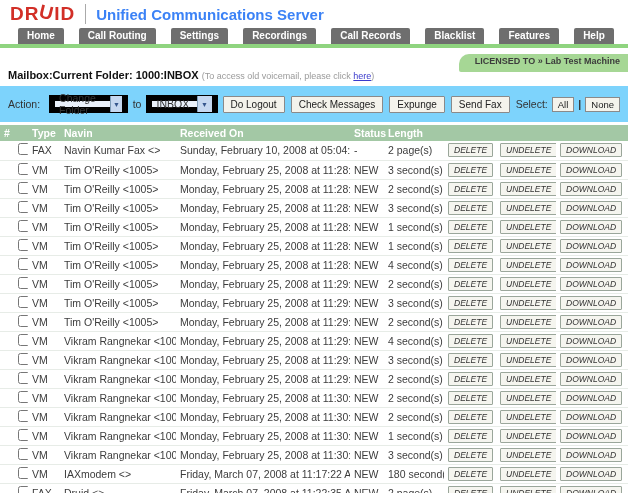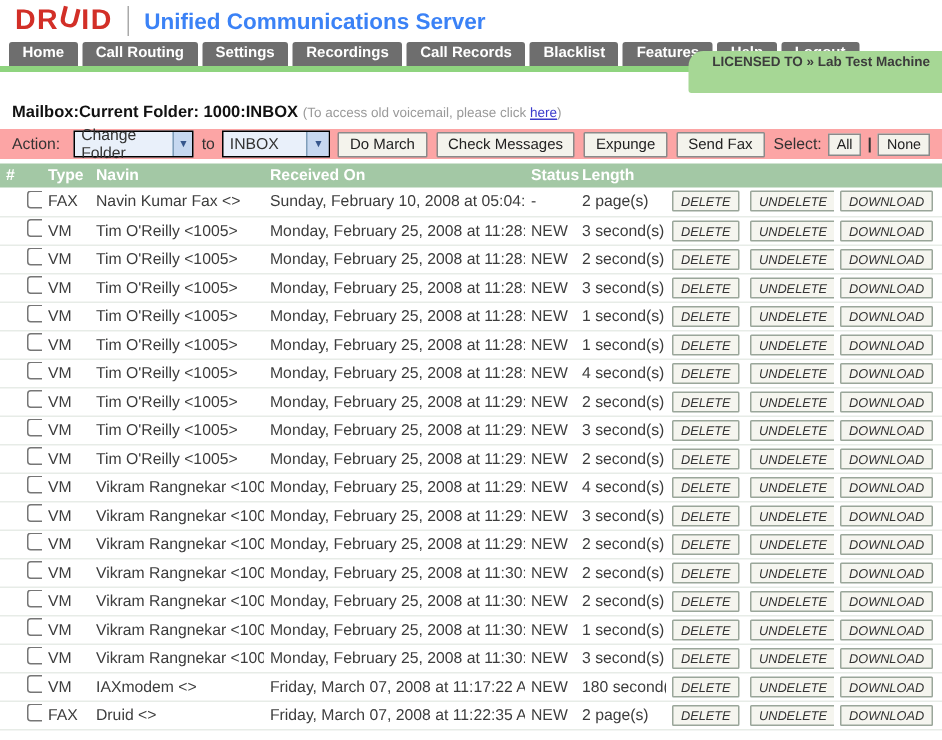--- a/index.html
+++ b/index.html
@@ -17,45 +17,45 @@
   .logo .logo-u { display:inline-block; transform:rotate(14deg) translateY(-1px); }
   .mast-divider { width:1px; height:20px; background:#aaa; margin:0 10px; }
   .app-title { font-weight:bold; font-size:15px; color:#3b82f6; }
 
   
   .navwrap { position:relative; height:36px; }
   .tab-bar { display:flex; gap:3px; padding:2px 0 0 6px; height:18px; }
   .tab {
     background:#6e6e6e; color:#fff; font-weight:bold; font-size:10px;
     padding:2px 9px 3px 9px; border-radius:2px 2px 0 0; white-space:nowrap;
-    cursor:default; line-height:12px;
+    cursor:default; line-height:12px;margin-left:12px;
   }
   .tab.active { background:#a6d795; color:#dff0d6; }
   .green-line { height:4px; background:#8fd47f; }
   .license-band {
-    position:absolute; top:8px; right:0; height:28px;
+    position:absolute; top:28px; right:0; height:18px;
     background:#a6d795; border-radius:10px 0 0 2px;
     padding:2px 8px 0 16px; font-size:9px; font-weight:bold; color:#3c3c3c;
     white-space:nowrap;
   }
 
   
   .mailbox-line { padding:7px 0 5px 8px; font-size:11px; }
   .mailbox-label { font-weight:bold; color:#111; }
   .mailbox-note { color:#9a9a9a; font-size:9px; }
   .mailbox-note a { color:#3a3acc; text-decoration:underline; cursor:pointer; }
 
   
   .action-bar {
-    background:#fca5a5; height:20px; display:flex; align-items:center;
+    background:#7dd3fc; height:36px; display:flex; align-items:center;
     padding:0 8px; font-size:10.5px; color:#333;
   }
   .fake-select {
     display:flex; align-items:center; justify-content:space-between;
-    background:#e9f0fa; border:1px solid #000000; height:18px;
+    background:#e9f0fa; border:6px solid #000000; height:18px;
     font-size:10.5px; padding-left:4px; margin:0 5px; cursor:default;
   }
   .fake-select .arrow-box {
     width:15px; height:16px; background:#c6d8f0; border-left:1px solid #7f9db9;
     display:flex; align-items:center; justify-content:center;
     font-size:7px; color:#35568c;
   }
   .sel-action { width:132px; }
   .sel-folder { width:118px; }
   .bar-btn {
@@ -130,21 +130,21 @@
     <span class="select-label">Action:</span>
     <span class="fake-select sel-action">
       <span>Change Folder</span>
       <span class="arrow-box">▼</span>
     </span>
     <span>to</span>
     <span class="fake-select sel-folder">
       <span>INBOX</span>
       <span class="arrow-box">▼</span>
     </span>
-    <button class="bar-btn">Do March</button>
+    <button class="bar-btn">Do Logout</button>
     <button class="bar-btn">Check Messages</button>
     <button class="bar-btn">Expunge</button>
     <button class="bar-btn">Send Fax</button>
     <span class="spacer"></span>
     <span class="select-label">Select:</span>
     <button class="mini-btn">All</button>
     <span class="pipe">|</span>
     <button class="mini-btn">None</button>
   </div>
 

